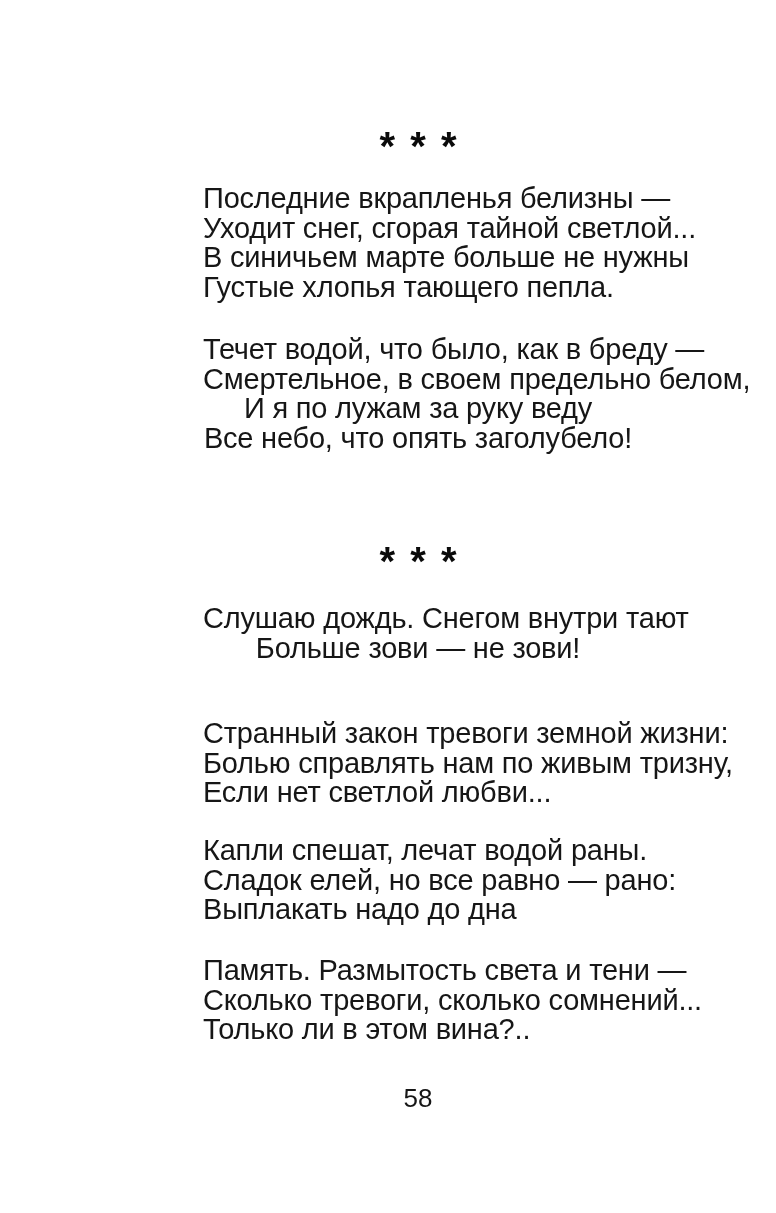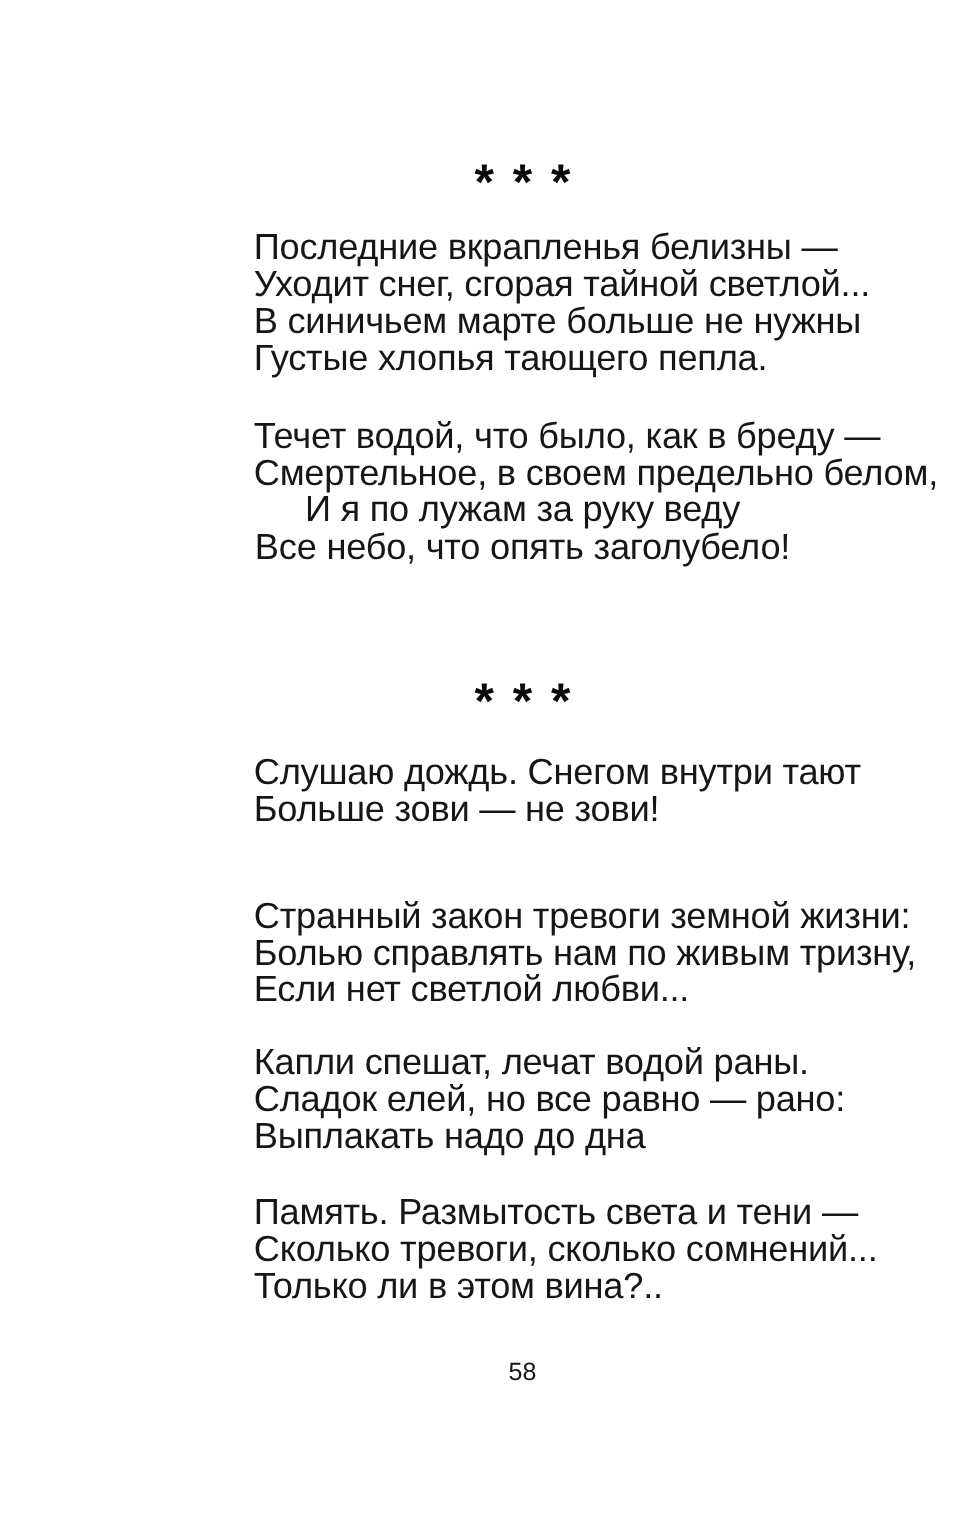--- a/index.html
+++ b/index.html
@@ -44,31 +44,31 @@
   }
   .stanza .line {
     font-size: 29px;
     line-height: 29.5px;
     letter-spacing: -0.2px;
     white-space: nowrap;
     color: #161616;
   }
   .stanza-p1s1 { top: 184px; }
   .stanza-p1s2 { top: 335px; text-align: center; }
-  .stanza-p2s1 { top: 604px; }
+  .stanza-p2s1 { top: 604px; text-align: center; }
   .stanza-p2s2 { top: 719px; }
   .stanza-p2s3 { top: 836px; }
   .stanza-p2s4 { top: 956px; }
   .page-number {
     position: absolute;
     left: 0;
     top: 1086px;
     width: 100%;
     text-align: center;
-    font-size: 20px;
+    font-size: 26px;
     line-height: 25px;
     color: #161616;
   }
 </style>
 </head>
 <body>
 
 <div class="page">
   <div class="text-column">
 

